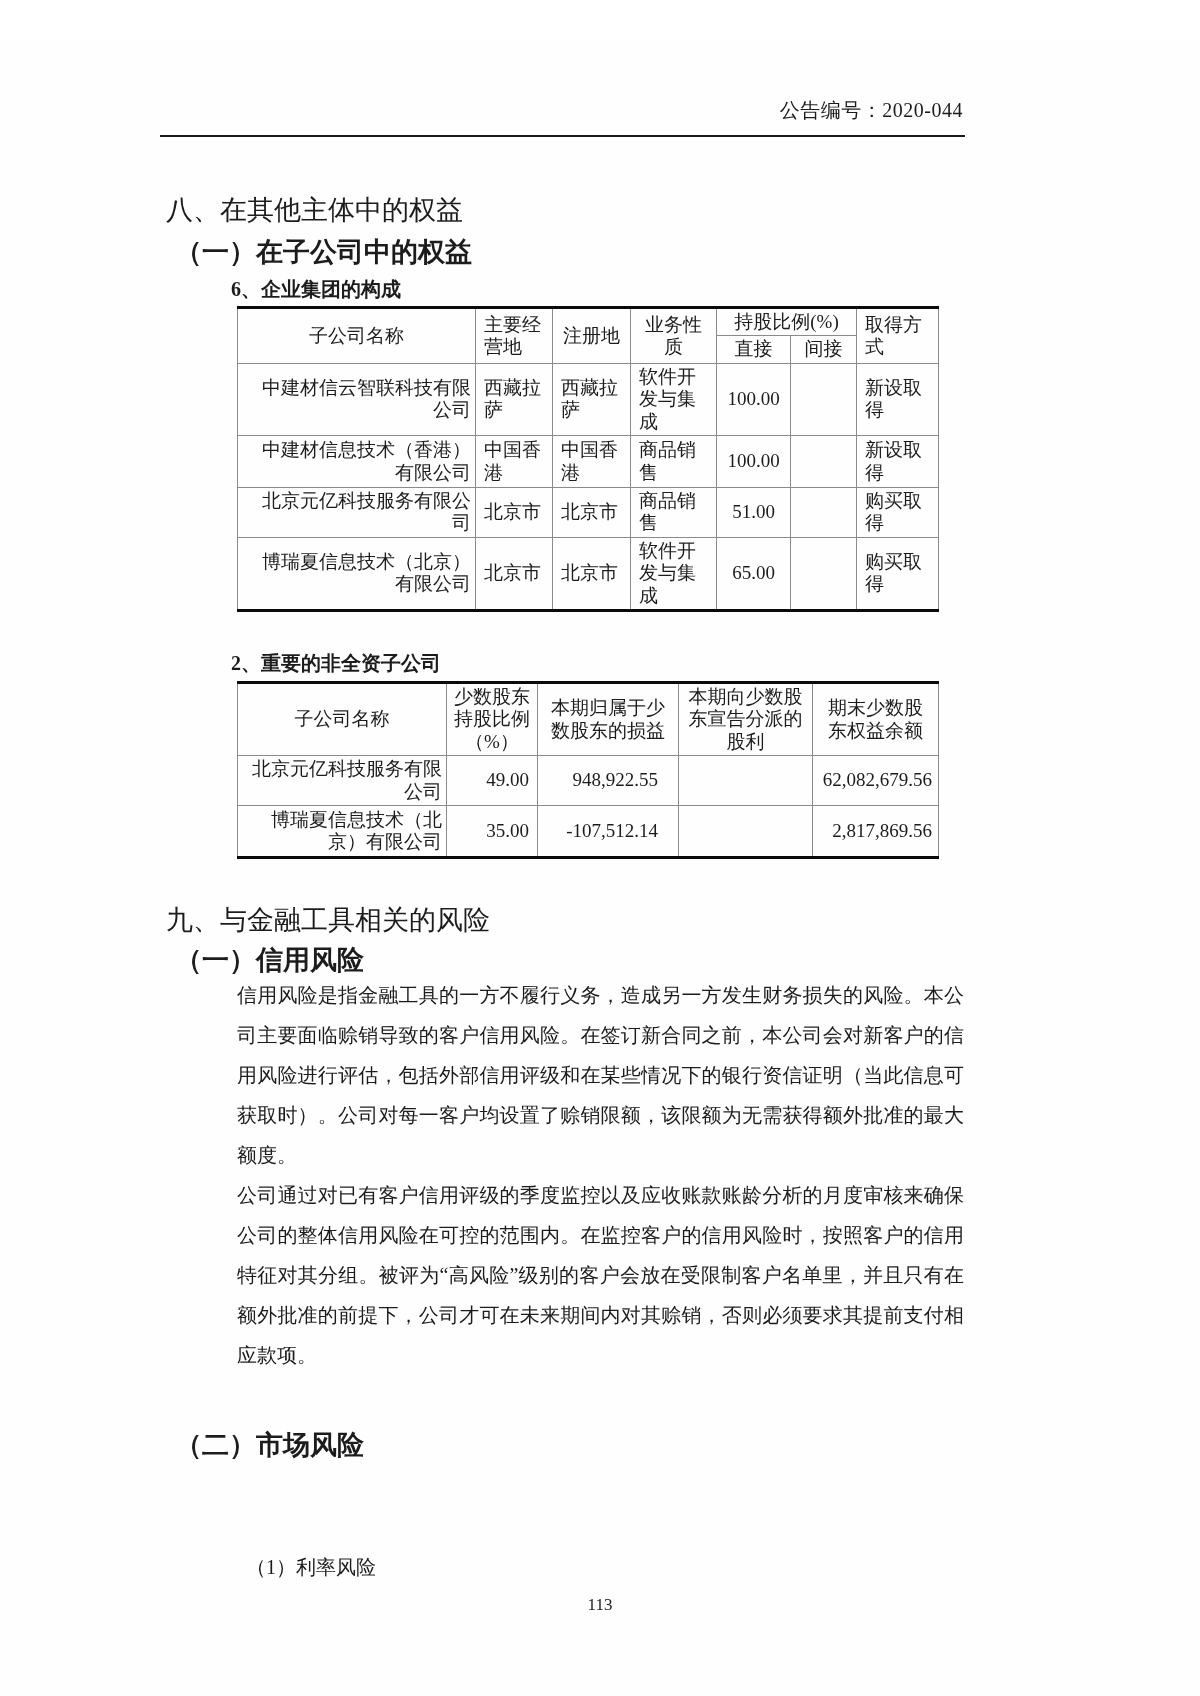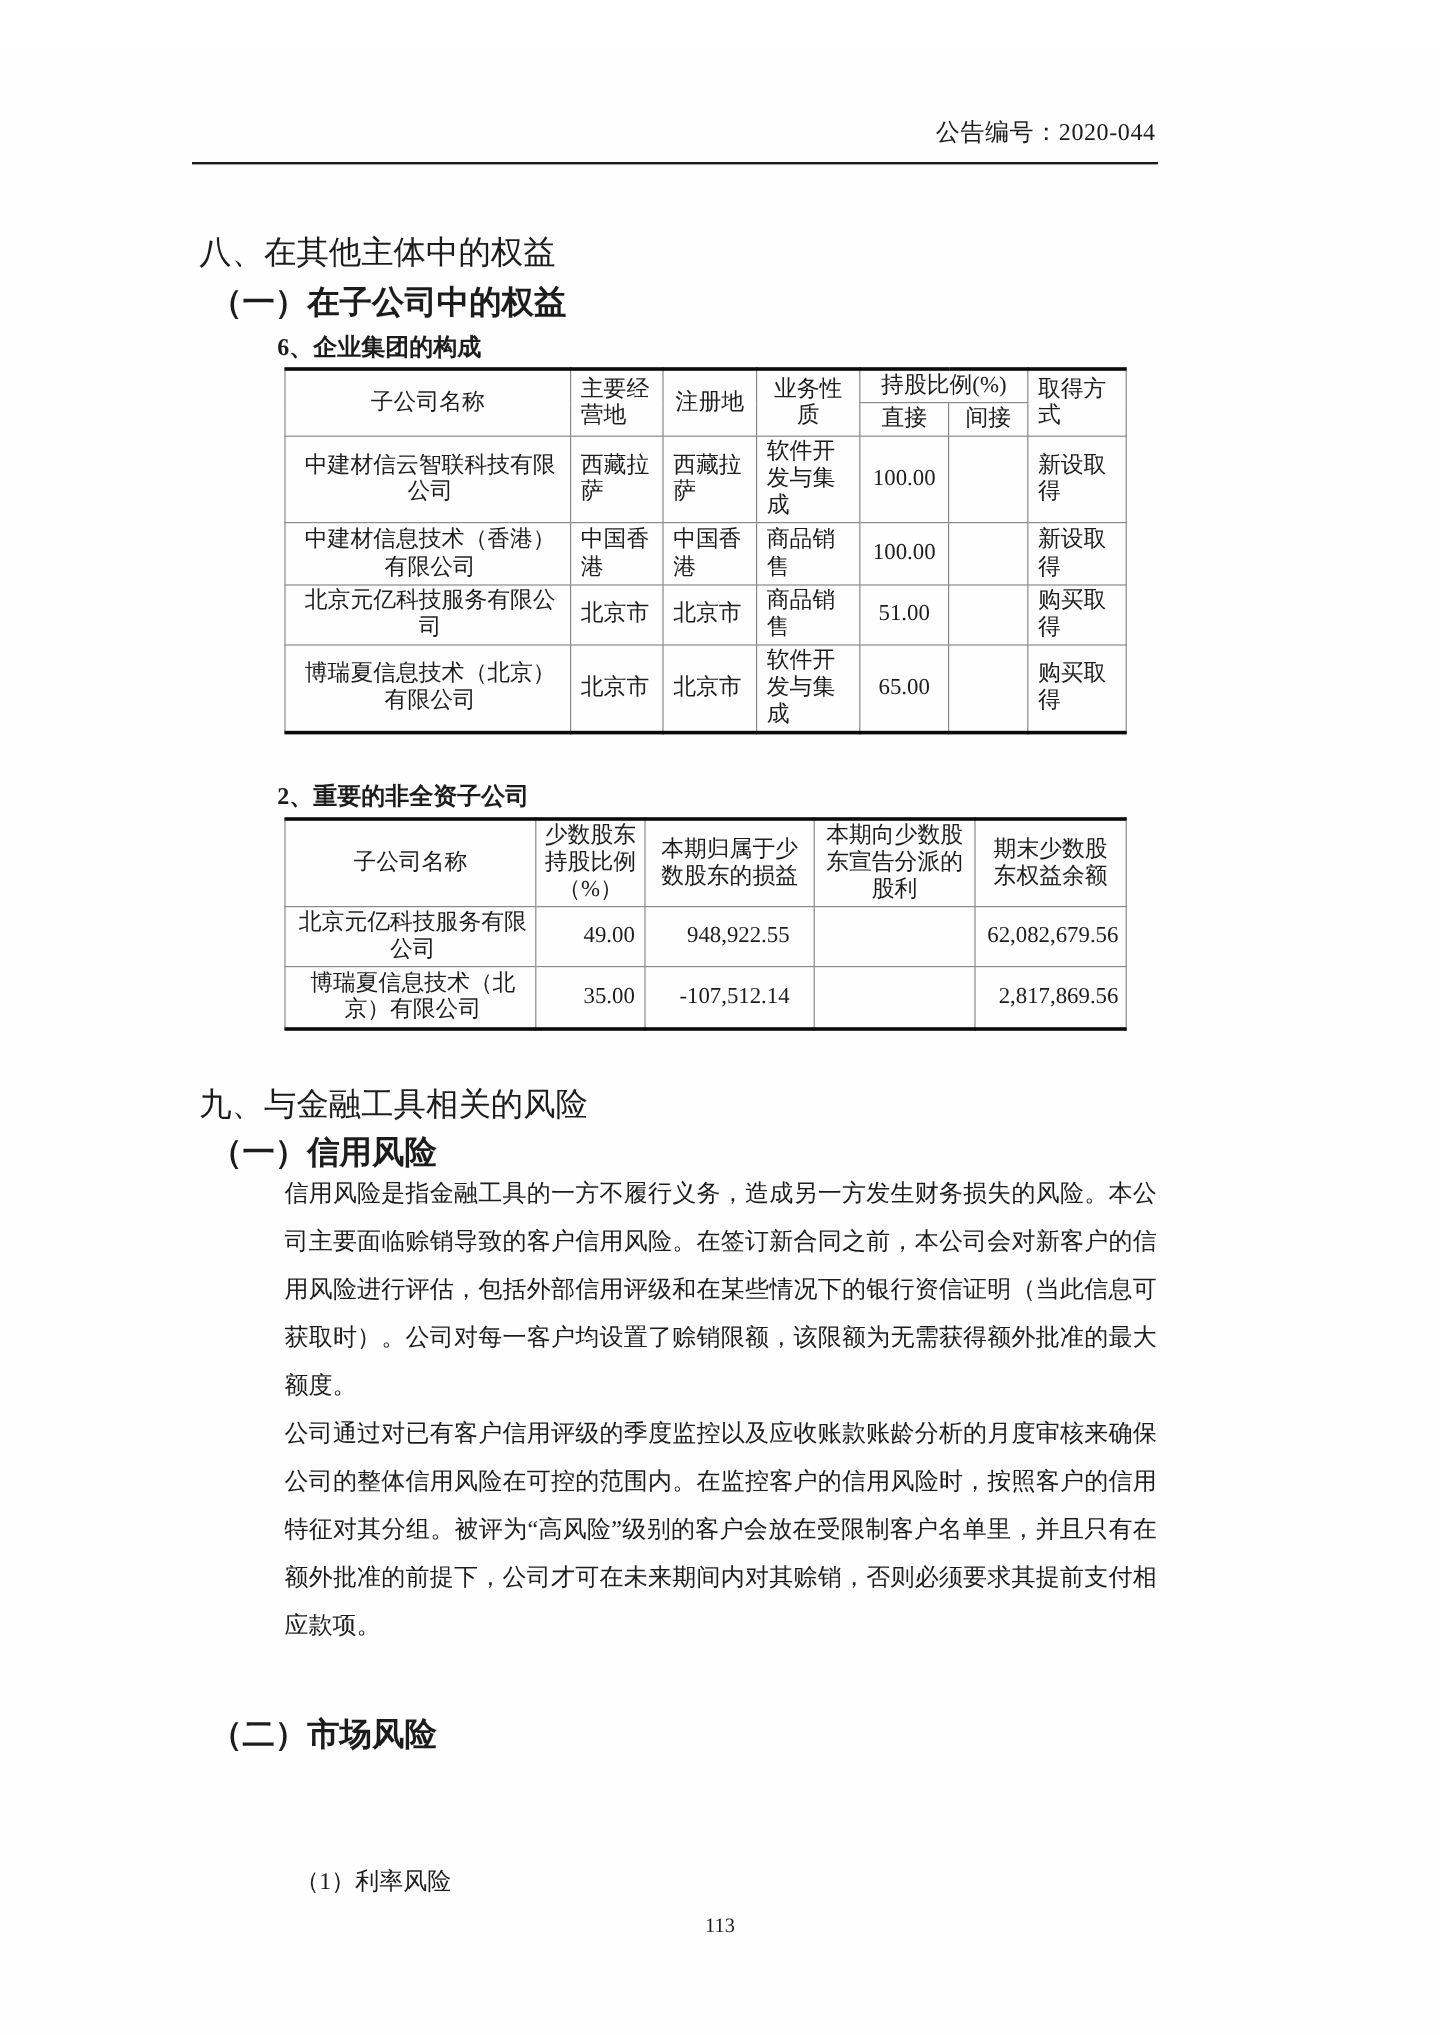--- a/index.html
+++ b/index.html
@@ -29,21 +29,21 @@
 
   table{border-collapse:collapse;table-layout:fixed;font-size:19px;color:#1c1c1c;}
   .doc-table{position:absolute;border-top:3px solid #0a0a0a;border-bottom:3px solid #0a0a0a;}
   .doc-table th,.doc-table td{
     border:1px solid #8a8a8a;font-weight:normal;vertical-align:middle;
     padding:2px 6px;line-height:1.18;overflow:hidden;
   }
   .t1{left:237px;top:267px;width:701px;}
   .t2{left:237px;top:642px;width:701px;}
   th{text-align:center;}
-  td.cell-name{text-align:center;padding-left:8px;padding-right:4px;}
+  td.cell-name{text-align:right;padding-left:8px;padding-right:4px;}
   td.cell-left{text-align:left;padding-left:8px;padding-right:2px;}
   td.cell-center{text-align:center;}
   td.cell-right{text-align:right;}
   th.hd-left{text-align:left;padding-left:8px;}
   .t2 td.num-ratio{padding-right:8px;}
   .t2 td.num-profit{padding-right:20px;}
   .t2 td.num-equity{padding-right:6px;}
 
   .paras{position:absolute;left:237px;top:936px;width:727px;}
   .paras p,.para-block p{

